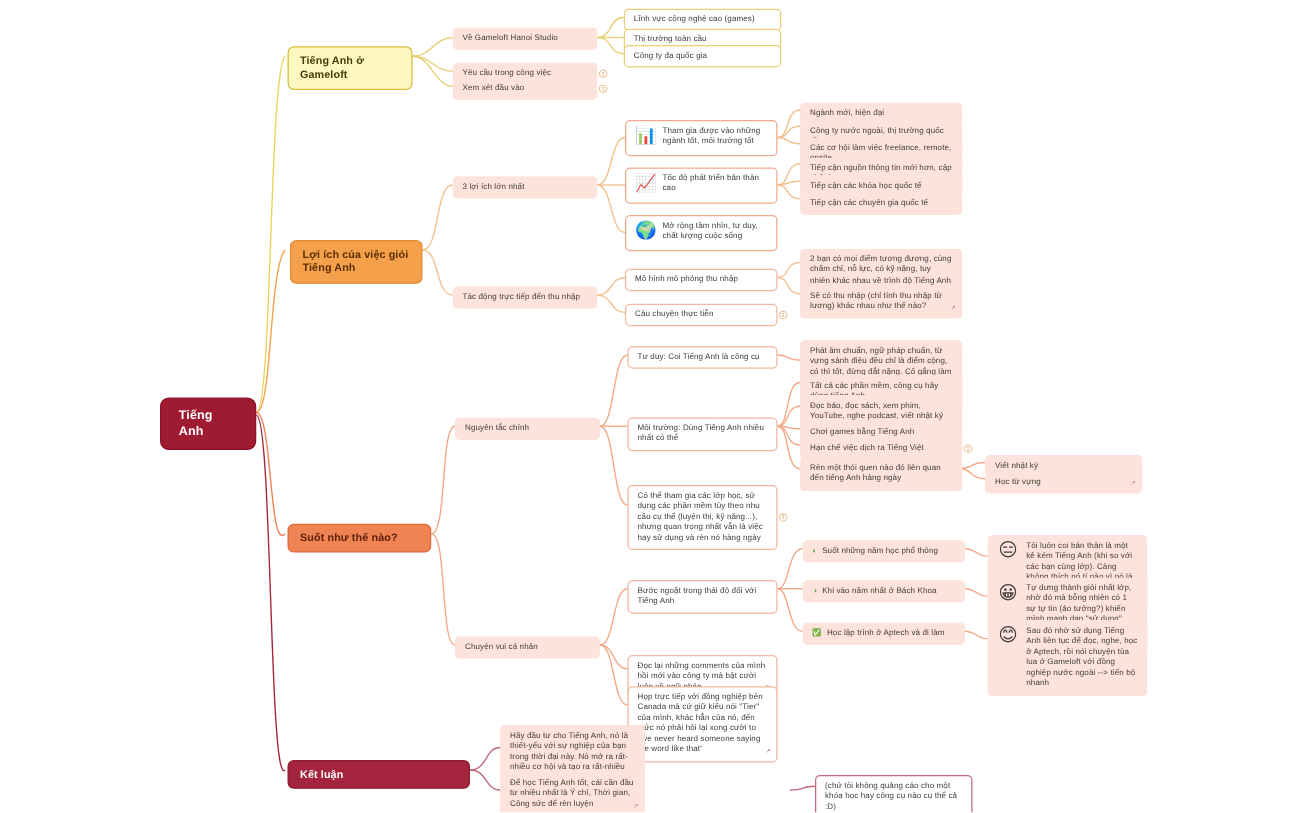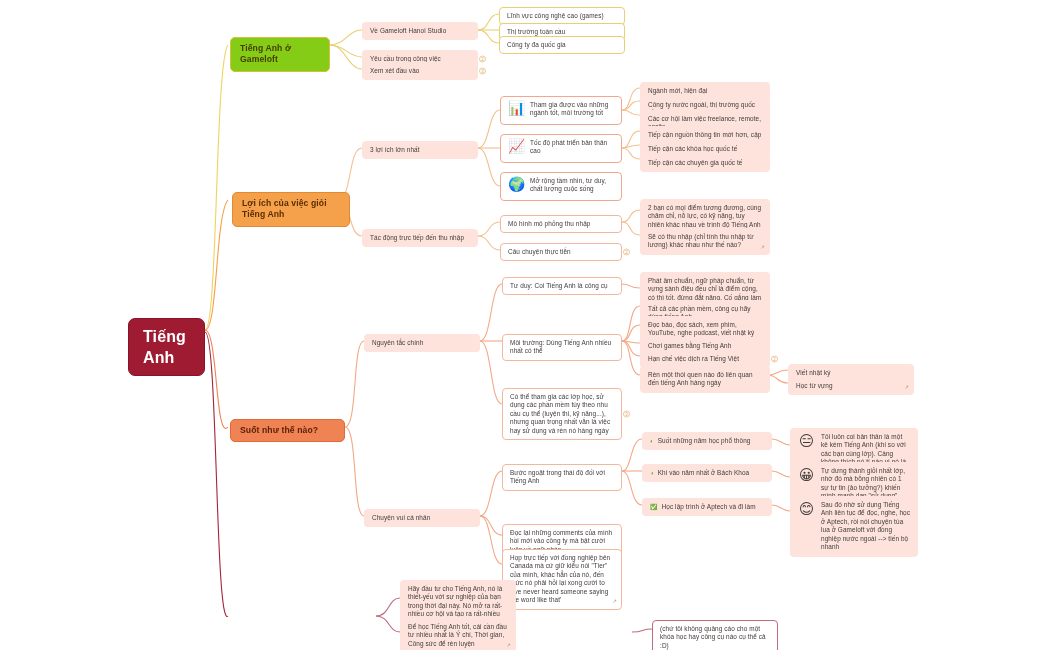--- a/index.html
+++ b/index.html
@@ -28,35 +28,35 @@
     align-items: center;
     line-height: 1.32;
     letter-spacing: .1px;
   }
 
   
   .root {
     background: #9e1b32;
     border: 1px solid #8a1129;
     color: #ffffff;
-    font-size: 16px;
+    font-size: 10px;
     font-weight: bold;
     padding: 7px 14px;
     justify-content: center;
     border-radius: 7px;
   }
 
   
   .b1 {
     font-size: 8.6px;
     font-weight: bold;
     padding: 5px 9px;
     border-radius: 5px;
   }
-  .b1.yellow { background: #84cc16; border: 1px solid #d9bd3c; color: #4a3c00; }
+  .b1.yellow { background: #fef9c3; border: 1px solid #d9bd3c; color: #4a3c00; }
   .b1.orange { background: #f5a04a; border: 1px solid #e08a32; color: #5a2e00; }
   .b1.deep   { background: #ef8354; border: 1px solid #e06a39; color: #5e2008; }
   .b1.maroon { background: #a3243c; border: 1px solid #8d1b31; color: #ffffff; }
 
   
   .pill {
     background: #fde3dc;
     border: 1px solid transparent;
     color: #3f3a38;
     font-size: 6.4px;
@@ -214,21 +214,21 @@
   <div class="node pill outline-y" style="left:499px; top:7px; width:126px;">
     <span>Lĩnh vực công nghệ cao (games)</span>
   </div>
   <div class="node pill outline-y" style="left:499px; top:23px; width:126px;">
     <span>Thị trường toàn cầu</span>
   </div>
   <div class="node pill outline-y" style="left:499px; top:36px; width:126px;">
     <span>Công ty đa quốc gia</span>
   </div>
 
-  <div class="node b1 orange" style="left:232px; top:192px; width:118px;">
+  <div class="node b1 orange" style="left:232px; top:192px; width:106px;">
     <span>Lợi ích của việc giỏi Tiếng Anh</span>
   </div>
 
   <div class="node pill" style="left:362px; top:141px; width:116px;">
     <span>3 lợi ích lớn nhất</span>
   </div>
   <div class="node pill" style="left:362px; top:229px; width:116px;">
     <span>Tác động trực tiếp đến thu nhập</span>
   </div>
 
@@ -362,20 +362,23 @@
   </div>
   <div class="node pill multi" style="left:790px; top:462px; width:128px; min-height:34px;">
     <span class="face">😀</span>
     <span class="txt">Tự dưng thành giỏi nhất lớp, nhờ đó mà bỗng nhiên có 1 sự tự tin (ảo tưởng?) khiến mình mạnh dạn "sử dụng" Tiếng Anh khi tìm hiểu về máy tính, công nghệ.</span>
   </div>
   <div class="node pill multi" style="left:790px; top:496px; width:128px; min-height:34px;">
     <span class="face">😊</span>
     <span class="txt">Sau đó nhờ sử dụng Tiếng Anh liên tục để đọc, nghe, học ở Aptech, rồi nói chuyện tùa lua ở Gameloft với đồng nghiệp nước ngoài --&gt; tiến bộ nhanh</span>
   </div>
 
+  <div class="node b1 maroon" style="left:230px; top:608px; width:146px;">
+    <span>Kết luận</span>
+  </div>
 
   <div class="node pill multi" style="left:400px; top:580px; width:116px; min-height:33px;">
     <span class="txt">Hãy đầu tư cho Tiếng Anh, nó là thiết-yếu với sự nghiệp của bạn trong thời đại này. Nó mở ra rất-nhiều cơ hội và tạo ra rất-nhiều lợi ích lâu dài</span>
   </div>
   <div class="node pill multi" style="left:400px; top:618px; width:116px; min-height:26px;">
     <span class="txt">Để học Tiếng Anh tốt, cái cần đầu tư nhiều nhất là Ý chí, Thời gian, Công sức để rèn luyện</span>
     <span class="tail-icon">↗</span>
   </div>
 
   <div class="node pill maroonline multi" style="left:652px; top:620px; width:126px; min-height:20px;">

